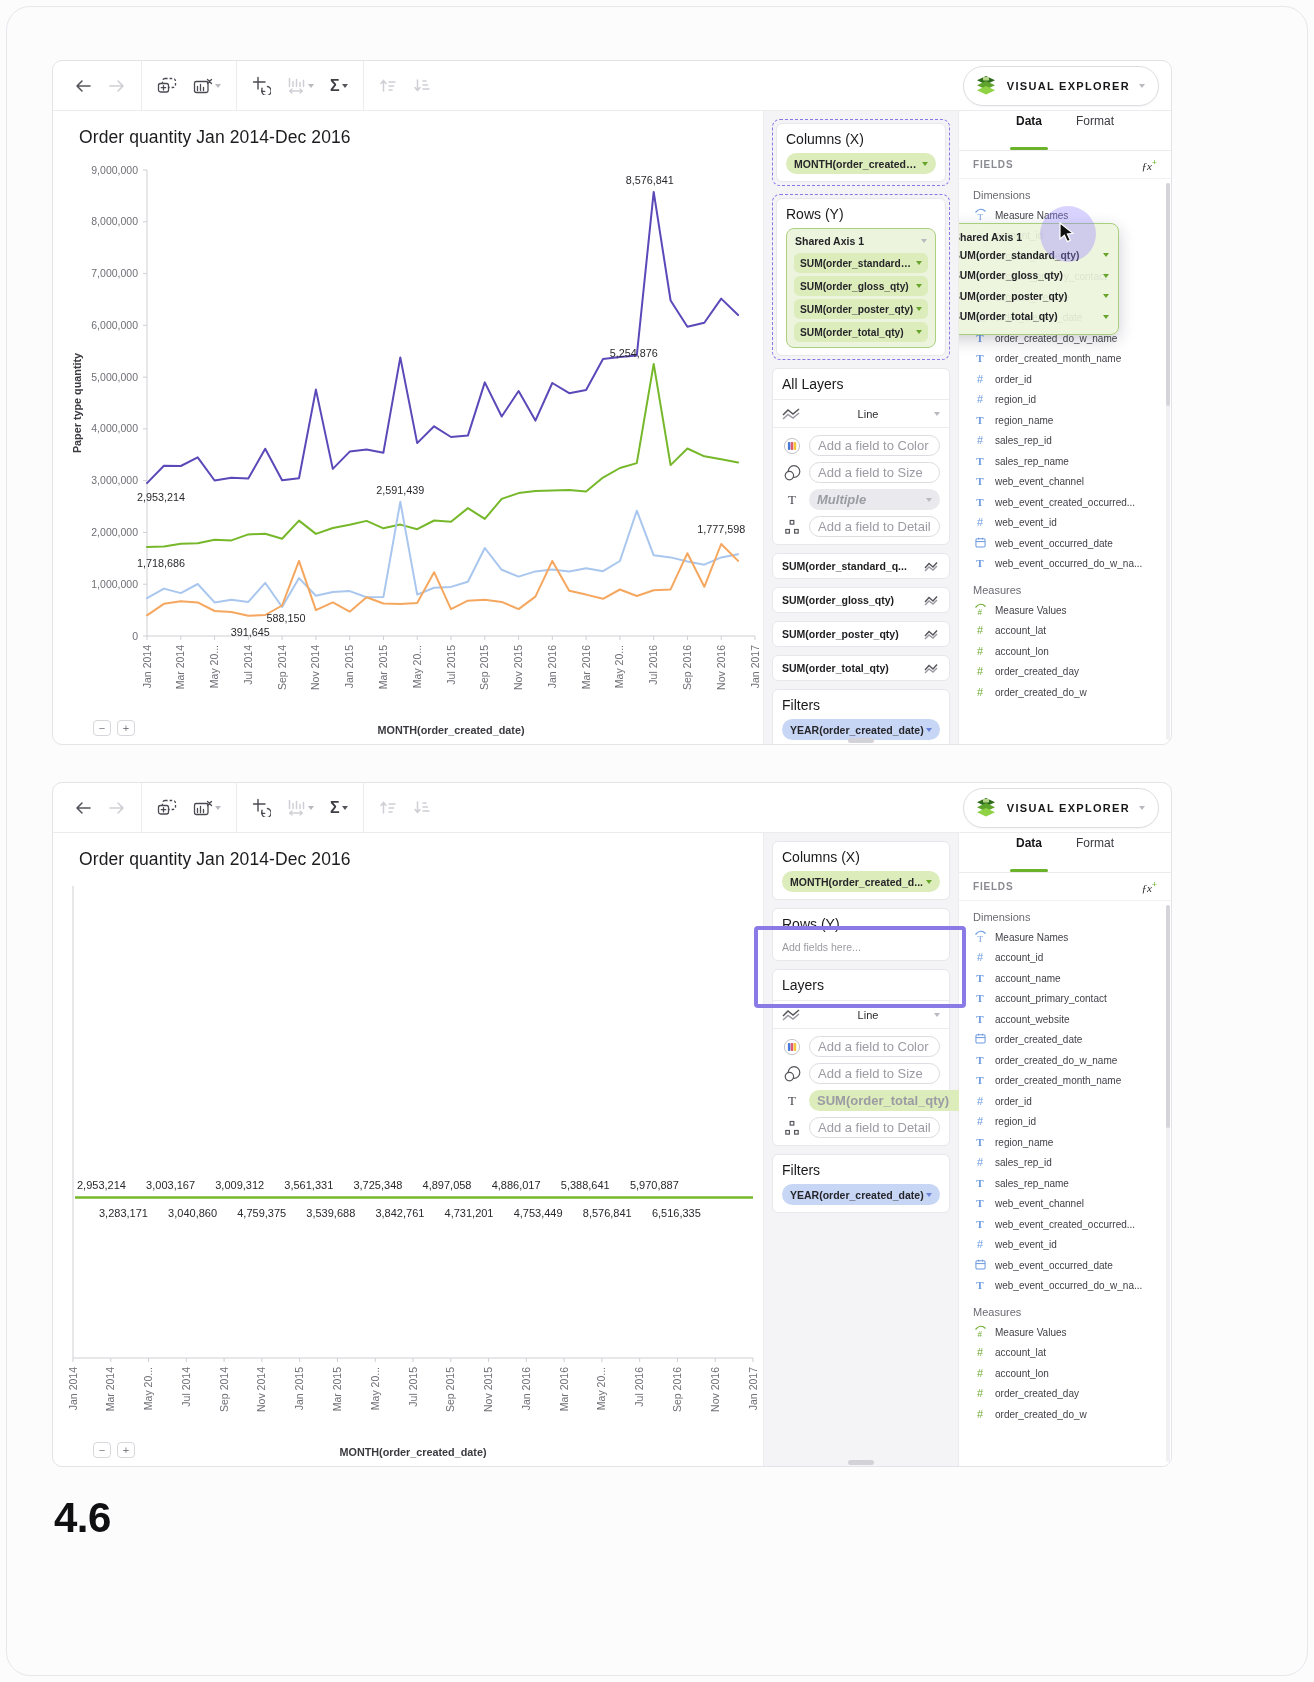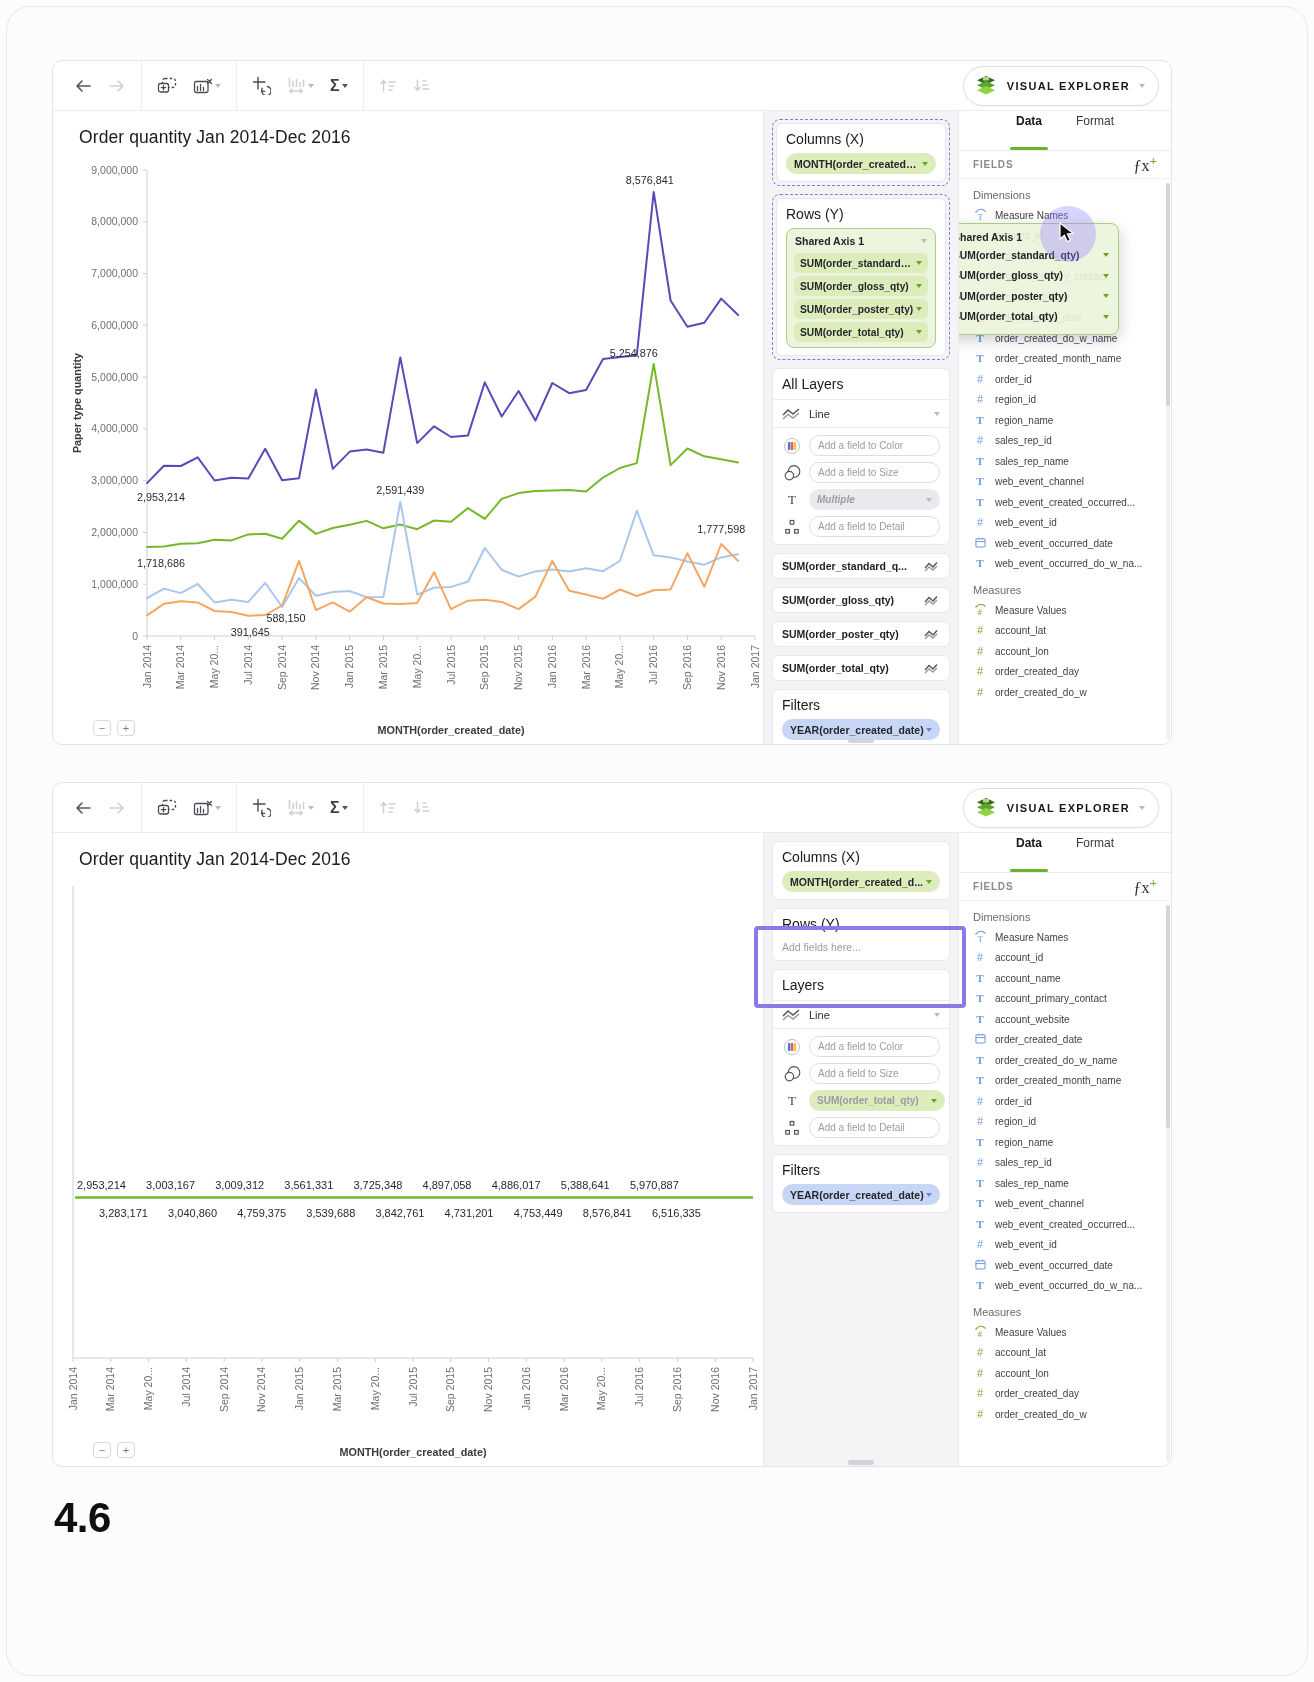--- a/index.html
+++ b/index.html
@@ -50,39 +50,39 @@
   .group { background:#edf4dd; border:1px solid #abd07f; border-radius:8px; margin-top:6px; padding:4px 7px 5px; }
   .group-head { display:flex; align-items:center; justify-content:space-between; font-size:10.5px; font-weight:700; color:#232327; padding:2px 1px 3px; }
   .gpill { display:flex; align-items:center; justify-content:space-between; height:20px; background:#dcecbb;
            border-radius:6px; padding:0 6px; margin-top:3px; font-size:10.2px; font-weight:600; color:#26262a; cursor:pointer; }
   .gpill .txt { white-space:nowrap; overflow:hidden; text-overflow:ellipsis; }
   .placeholder-text { font-size:10.5px; color:#9b9ba3; margin-top:9px; }
   .sec-div { height:1px; background:#ececef; margin:7px -9px; }
   .mark-row { display:flex; align-items:center; gap:7px; margin-top:6px; }
   .mark-ico { width:20px; min-width:20px; display:flex; justify-content:center; }
   .mark-pill { flex:1; display:flex; align-items:center; justify-content:space-between; height:21px; border:1px solid #dcdce1;
-               border-radius:11px; padding:0 8px; font-size:10px; color:#9b9ba3; background:#fff; }
+               border-radius:11px; padding:0 8px; font-size:13px; color:#9b9ba3; background:#fff; }
   .mark-pill.filled { border:none;gap:12px; }
-  .line-row { display:flex; align-items:center; gap:7px; justify-content:space-between; margin-top:2px; }
+  .line-row { display:flex; align-items:center; justify-content:space-between; margin-top:2px;text-align:center; }
   .line-row .lbl { font-size:11px; color:#2c2c30; flex:1; }
   .layer-card { background:#fff; border:1px solid #e8e8ec; border-radius:6px; padding:6px 9px;
                 display:flex; align-items:center; justify-content:space-between; }
   .layer-card .txt { font-size:10.5px; font-weight:700; color:#1d1d20; white-space:nowrap; overflow:hidden; text-overflow:ellipsis; }
   .hscroll-nub { position:absolute; bottom:1px; left:50%; transform:translateX(-50%); width:26px; height:5px; border-radius:3px; background:#d2d2d8; }
   .hl-rect { position:absolute; left:-10px; width:212px; border:4px solid #8a7ae6; border-radius:4px; z-index:6; pointer-events:none; }
 
   
   .fields-panel { flex:1; display:flex; flex-direction:column; min-width:0; position:relative; background:#fff; }
   .ftabs { height:40px; min-height:40px; border-bottom:1px solid #ececef; display:flex; align-items:flex-end; justify-content:center; gap:34px; }
   .ftab { font-size:12px; color:#3a3a41; padding-bottom:22px; position:relative; cursor:pointer; }
   .ftab.active { font-weight:700; color:#17171a; }
   .ftab.active::after { content:""; position:absolute; left:-6px; right:-6px; bottom:0; height:3px; background:#6cb32c; border-radius:2px; }
   .fhead { height:28px; min-height:28px; display:flex; align-items:center; justify-content:space-between; padding:0 14px; border-bottom:1px solid #f2f2f4; }
   .fhead .t { font-size:10px; letter-spacing:.8px; color:#8a8a92; font-weight:700; }
-  .fx { font-size:16px; font-family:"Liberation Serif", serif; color:#2c2c31; cursor:pointer; }
+  .fx { font-size:11px; font-style:italic; font-family:"Liberation Serif", serif; color:#2c2c31; cursor:pointer; }
   .fx sup { color:#6cb32c; font-weight:700; }
   .fields-body { flex:1; padding:8px 6px 0 14px; position:relative; overflow:hidden; }
   .flabel { font-size:11px; color:#6a6a72; margin:2px 0 4px; }
   .flabel.meas { margin-top:10px; }
   .field-row { display:flex; align-items:center; gap:8px; height:20.5px; cursor:pointer; }
   .field-row .fico { width:14px; min-width:14px; text-align:center; font-size:11px; line-height:1; }
   .field-row .flab { font-size:10px; color:#3f3f46; white-space:nowrap; overflow:hidden; text-overflow:ellipsis; }
   .fico.dim { color:#6b9ae0; } .fico.meas { color:#71ad36; }
   .fico .tt { font-family:"Liberation Serif", serif; font-weight:600; }
   .vscroll { position:absolute; right:1px; top:4px; bottom:4px; width:4px; background:#f1f1f4; border-radius:2px; }

